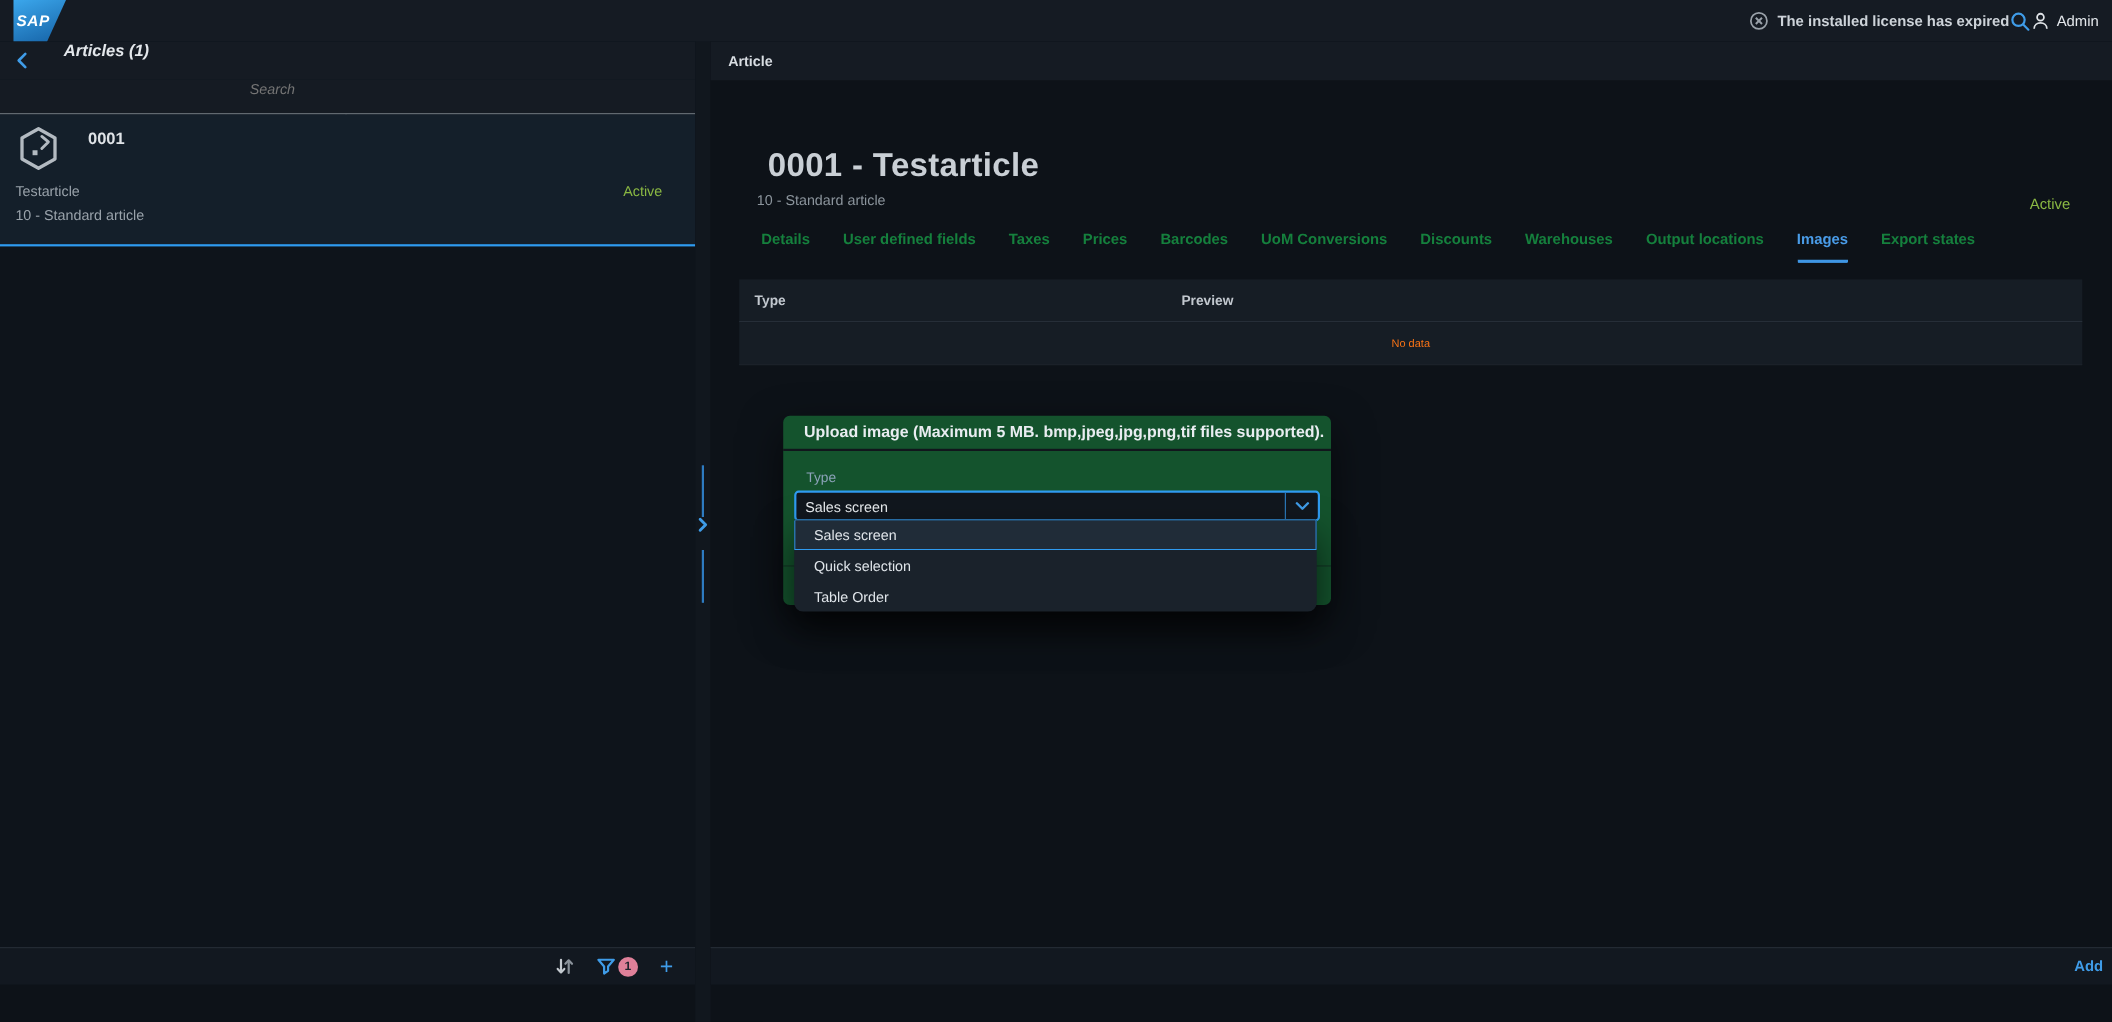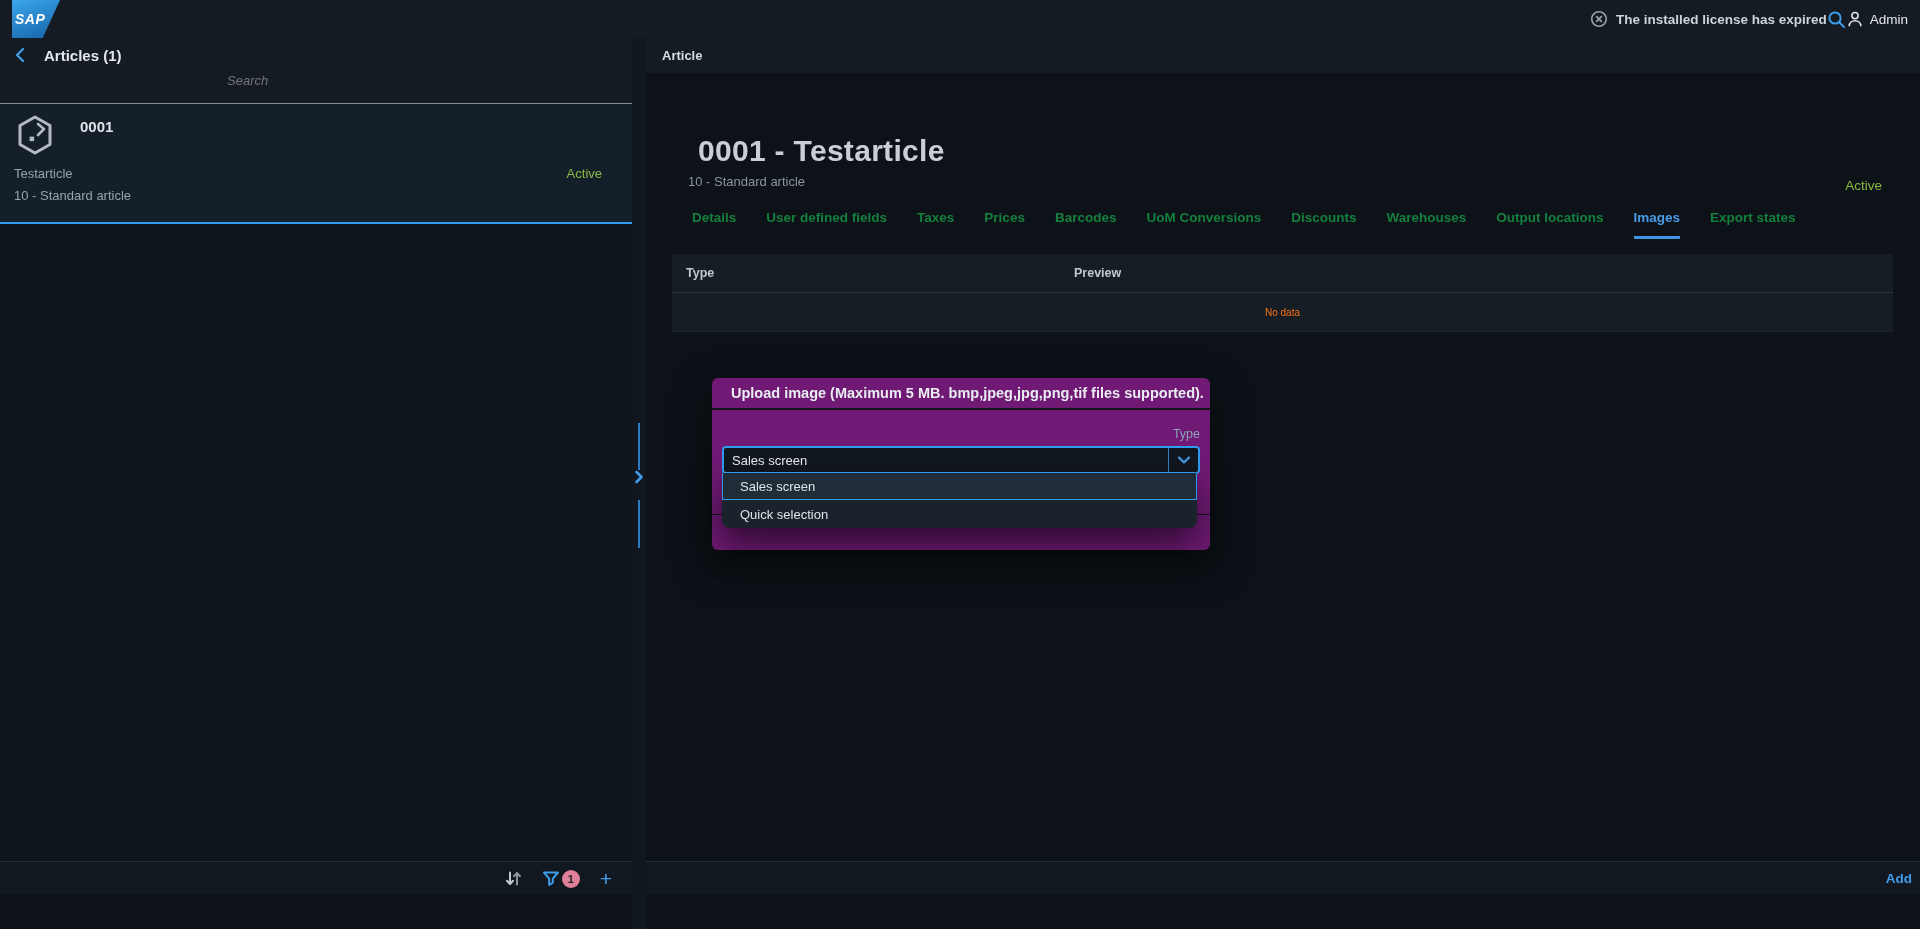--- a/index.html
+++ b/index.html
@@ -14,21 +14,21 @@
   .sap-logo{width:48px;height:38px;background:linear-gradient(160deg,#3ba7ec 0%,#1b6cb0 85%);
     clip-path:polygon(0 0,100% 0,64% 100%,0 100%);display:flex;align-items:center;}
   .sap-logo span{color:#fff;font-weight:700;font-style:italic;font-size:14px;letter-spacing:.5px;padding-left:3px;}
   .topbar-right{display:flex;align-items:center;}
   .license{display:flex;align-items:center;gap:8px;font-size:13.5px;color:#cdd3d9;font-weight:600;}
   .admin{display:flex;align-items:center;gap:6px;font-size:13.5px;color:#e4e8ec;font-weight:400;justify-content:space-between;}
   .icon-btn{display:flex;align-items:center;justify-content:center;cursor:pointer;}
 
   
   .left-panel{position:absolute;left:0;top:38px;width:632px;height:857px;background:#0e141b;}
-  .list-header{height:34px;background:#151b23;display:flex;align-items:center;padding:0 14px;gap:18px;}
+  .list-header{height:34px;background:#151b23;display:flex;padding:0 14px;gap:32px;font-style:italic;}
   .list-title{font-size:15px;font-weight:700;color:#e3e7eb;}
   .search-row{height:31px;background:#151b23;border-bottom:1px solid #828a92;
     display:flex;align-items:center;padding:0 10px;gap:14px;flex-direction:column;}
   .search-input{flex:1;background:transparent;border:none;outline:none;color:#cfd5da;
     font-style:italic;font-size:13px;font-family:"Liberation Sans",sans-serif;}
   .list-item{position:relative;height:118px;background:#141f2a;border-bottom:2px solid #2f9bf0;cursor:pointer;}
   .item-icon{position:absolute;left:16px;top:10px;}
   .item-id{position:absolute;left:80px;top:14px;font-size:15px;font-weight:700;color:#dfe3e7;}
   .item-name{position:absolute;left:14px;top:62px;font-size:13px;color:#99a2aa;}
   .item-cat{position:absolute;left:14px;top:84px;font-size:13px;color:#99a2aa;}
@@ -59,22 +59,22 @@
   .table{position:absolute;left:26px;top:216px;width:1221px;}
   .thead{height:38px;background:#161d25;border-bottom:1px solid #2b333d;display:flex;align-items:center;}
   .th{font-size:12.5px;font-weight:700;color:#c2c8cf;}
   .th-type{width:402px;padding-left:14px;box-sizing:border-box;}
   .trow{height:38px;background:#161d25;display:flex;align-items:center;justify-content:center;
     border-bottom:1px solid #1c232b;}
   .nodata{font-size:10px;color:#f97316;}
   .add-link{margin-left:auto;padding-right:8px;color:#3f9ce8;font-size:13.5px;font-weight:700;cursor:pointer;}
 
   
-  .dialog{position:absolute;left:712px;top:378px;width:498px;height:172px;background:#701a75;
-    border-radius:6px;box-shadow:0 14px 38px rgba(0,0,0,.55);z-index:5;text-align:right;}
+  .dialog{position:absolute;left:712px;top:378px;width:498px;height:172px;background:#14532d;
+    border-radius:6px;box-shadow:0 14px 38px rgba(0,0,0,.55);z-index:5;}
   .dialog-header{height:30px;border-bottom:2px solid #11161c;display:flex;align-items:center;padding:0 19px;}
   .dialog-title{font-size:14.5px;font-weight:700;color:#e9edf1;white-space:nowrap;}
   .dialog-body{padding:0 10px;}
   .type-label{margin:17px 0 5px 11px;font-size:12.5px;color:#8ba2b8;}
   .select{height:24px;border:2px solid #2f9bf0;border-radius:4px;background:#11171e;
     display:flex;align-items:stretch;cursor:pointer;}
   .select-value{flex:1;display:flex;align-items:center;padding-left:8px;font-size:13px;color:#e9edf0;}
   .select-btn{width:29px;border-left:1px solid #2e82c8;display:flex;align-items:center;justify-content:center;}
   .dialog-footer{position:absolute;left:0;bottom:0;width:100%;height:36px;border-top:1px solid #11161c;
     box-sizing:border-box;border-radius:0 0 6px 6px;}
@@ -251,15 +251,16 @@
           </svg>
         </span>
       </div>
     </div>
     <div class="dialog-footer"></div>
   </section>
 
   <div class="dropdown">
     <div class="option selected">Sales screen</div>
     <div class="option">Quick selection</div>
+    <div class="option">Table Order</div>
   </div>
 
 </div>
 
 </body></html>

